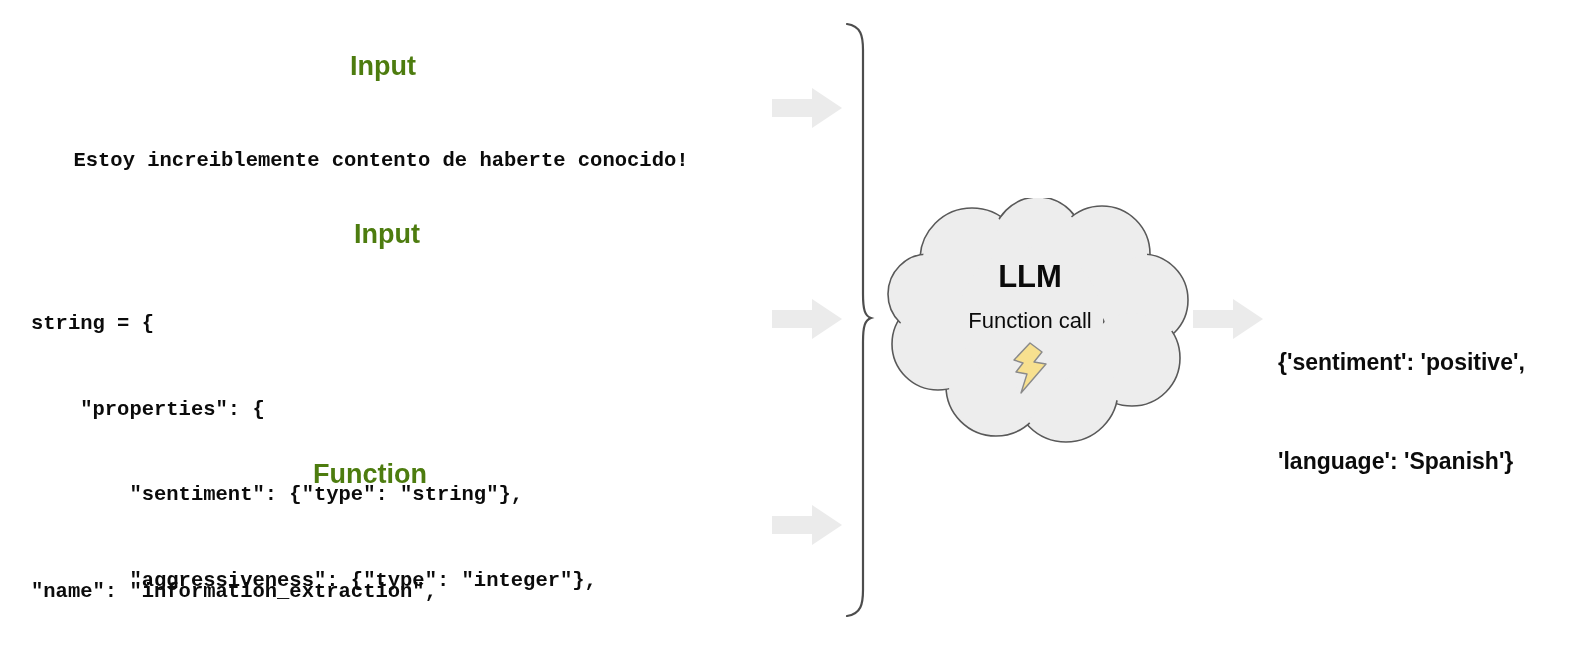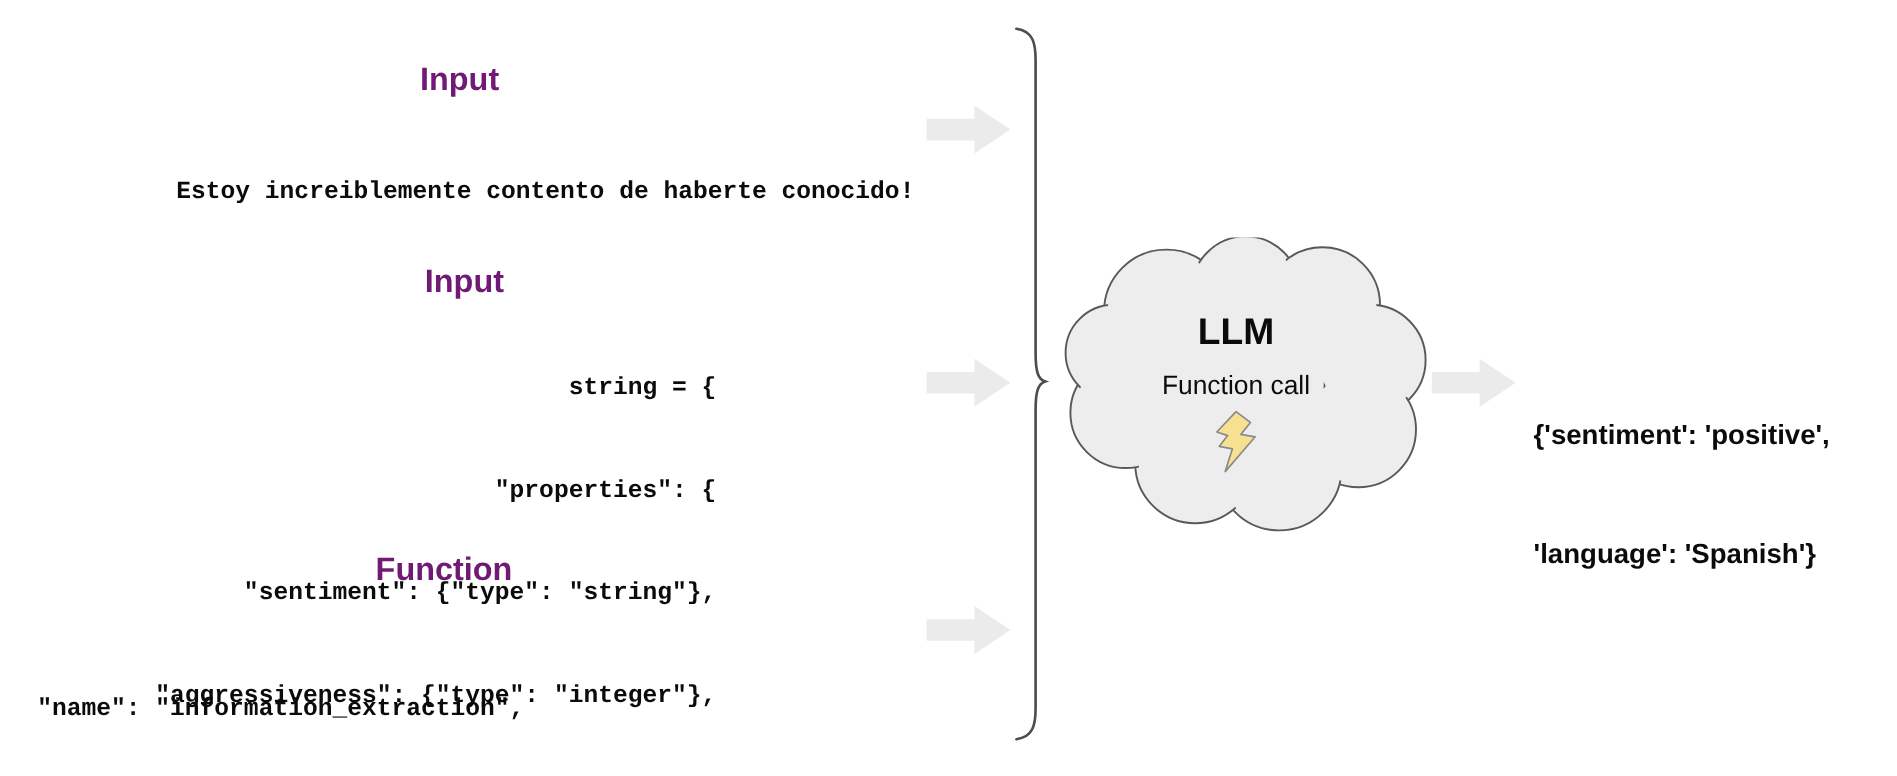--- a/index.html
+++ b/index.html
@@ -16,35 +16,35 @@
     color: #000000;
   }
 
   
   .section-heading {
     position: absolute;
     font-family: "Liberation Sans", sans-serif;
     font-weight: bold;
     font-size: 27px;
     line-height: 32px;
-    color: #701a75;
+    color: #4d7c0f;
     text-align: center;
     white-space: nowrap;
   }
 
   
   .mono-block {
     position: absolute;
     font-family: "Liberation Mono", "DejaVu Sans Mono", monospace;
     font-weight: bold;
     font-size: 20.5px;
     color: #0b0b0b;
     white-space: pre;
   }
-  .mono-block .line { display: block; text-align: right; }
+  .mono-block .line { display: block; }
 
   #input-text {
     left: 0px;
     top: 86px;
     width: 762px;
     text-align: center;
     line-height: 30px;
   }
 
   #schema-text {

